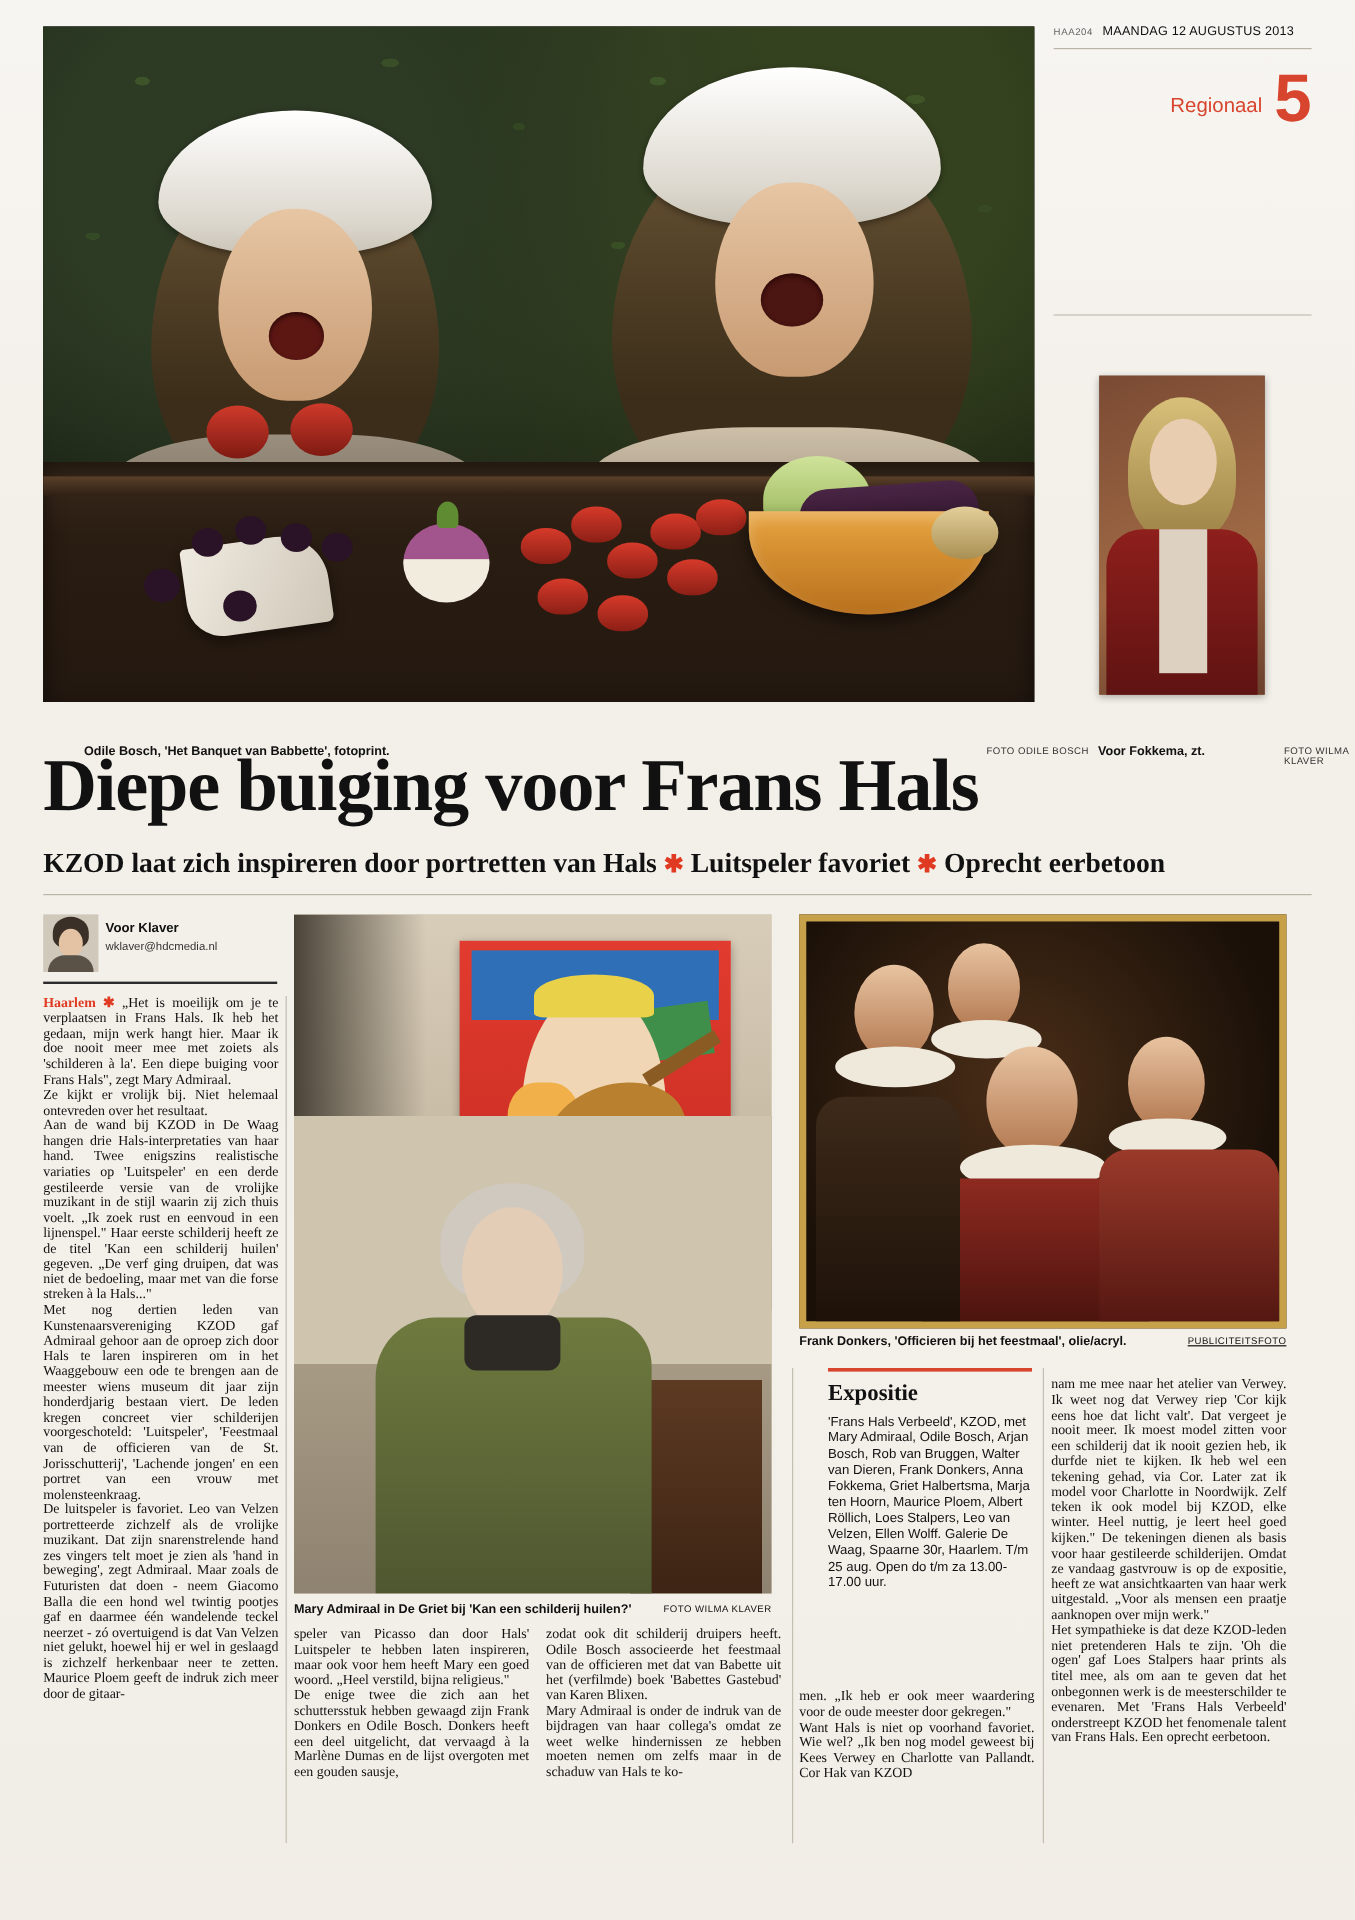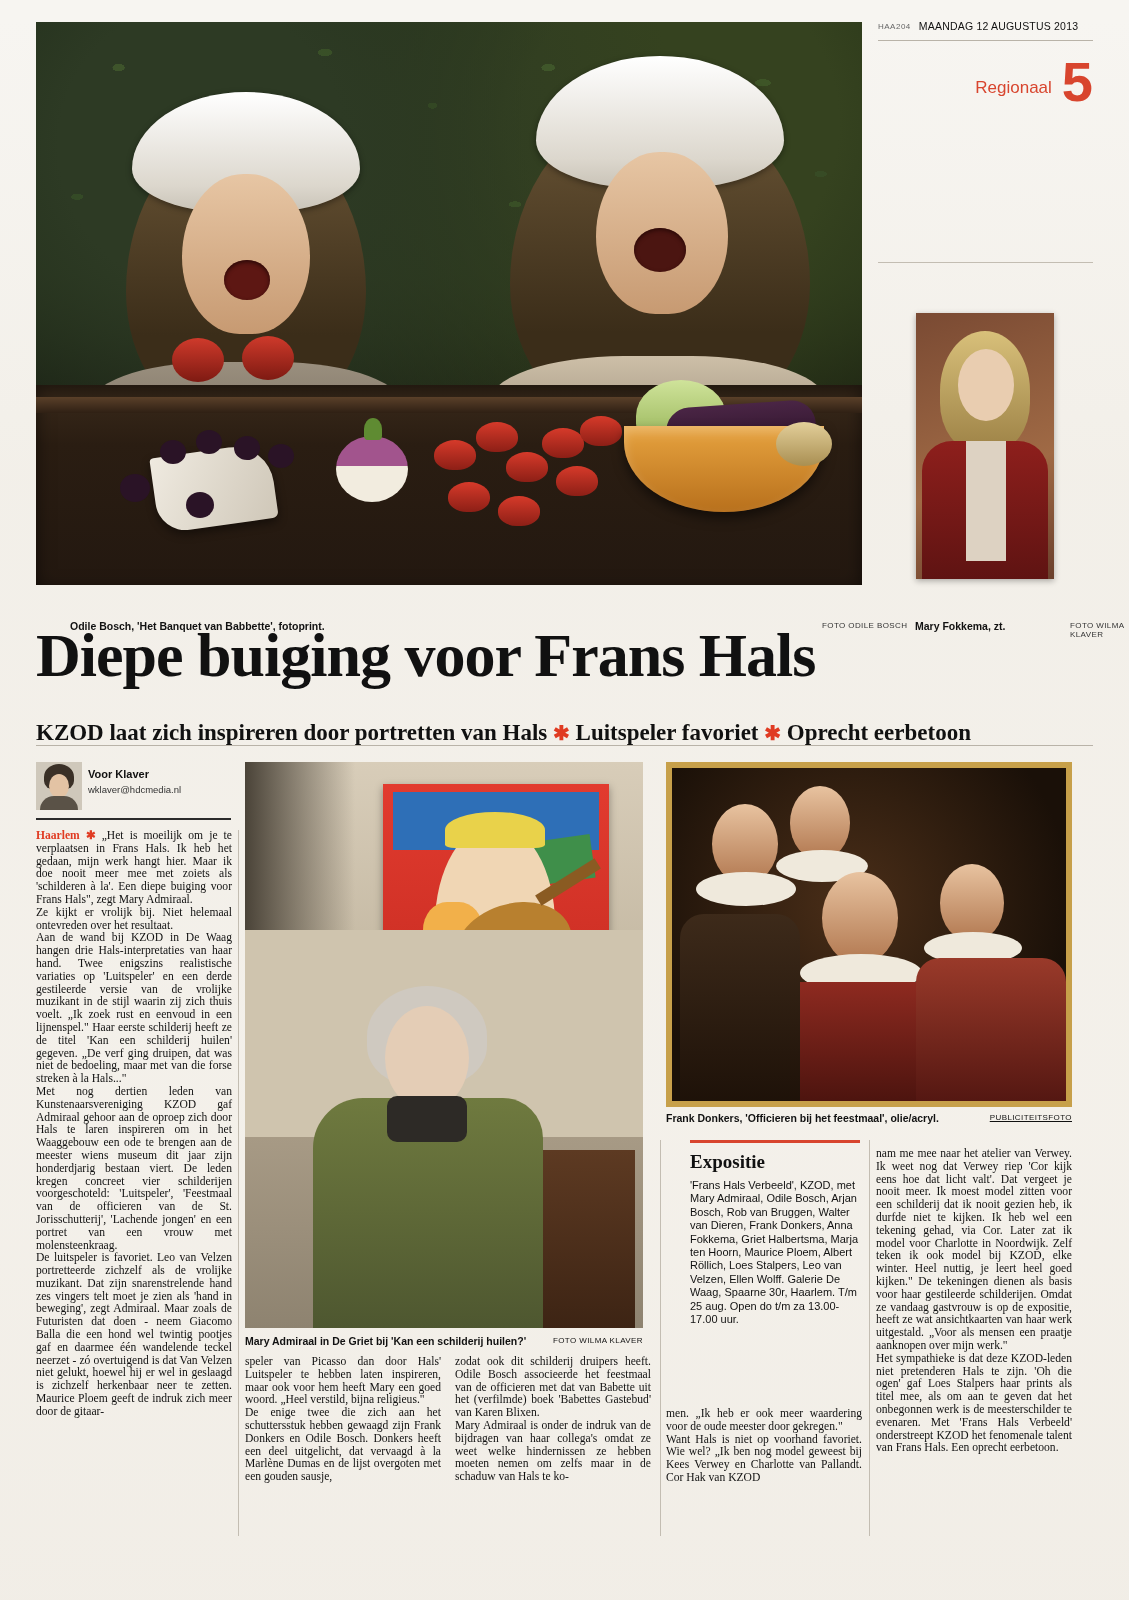--- a/index.html
+++ b/index.html
@@ -171,21 +171,21 @@
 
   
   .headline{
     position:absolute;left:36px;top:620px;width:1057px;
     font-family:"Liberation Serif", serif;
     font-weight:bold;font-size:62px;letter-spacing:-1px;color:#111;
   }
   .subhead{
     position:absolute;left:36px;top:707px;width:1057px;
     font-family:"Liberation Serif", serif;
-    font-weight:bold;font-size:23px;color:#111;margin-top:13px;
+    font-weight:bold;font-size:23px;color:#111;
   }
   .ast{color:#e03b22;font-size:20px;}
   .rule-top{position:absolute;left:36px;top:745px;width:1057px;border-top:1px solid #b9b3a8;}
 
   
   .byline{position:absolute;left:36px;top:762px;width:195px;height:52px;}
   .byline .ph{
     position:absolute;left:0;top:0;width:46px;height:48px;overflow:hidden;background:#cfc8bb;
   }
   .byline .ph .h{position:absolute;left:8px;top:2px;width:30px;height:26px;border-radius:50% 50% 35% 35%;background:#3a3027;}
@@ -356,21 +356,21 @@
     <div class="pbg"></div>
     <div class="phair"></div>
     <div class="pface"></div>
     <div class="pjacket"></div>
     <div class="pshirt"></div>
   </div>
 
   <div class="caption-row">
     <div class="cap-left">Odile Bosch, 'Het Banquet van Babbette', fotoprint.</div>
     <div class="cap-credit">FOTO ODILE BOSCH</div>
-    <div class="cap-anna">Mary Fokkema, zt.</div>
+    <div class="cap-anna">Voor Fokkema, zt.</div>
     <div class="cap-credit2">FOTO WILMA KLAVER</div>
   </div>
 
   <div class="headline">Diepe buiging voor Frans Hals</div>
   <div class="subhead">
     <span>KZOD laat zich inspireren door portretten van Hals</span>
     <span class="ast">✱</span>
     <span>Luitspeler favoriet</span>
     <span class="ast">✱</span>
     <span>Oprecht eerbetoon</span>

